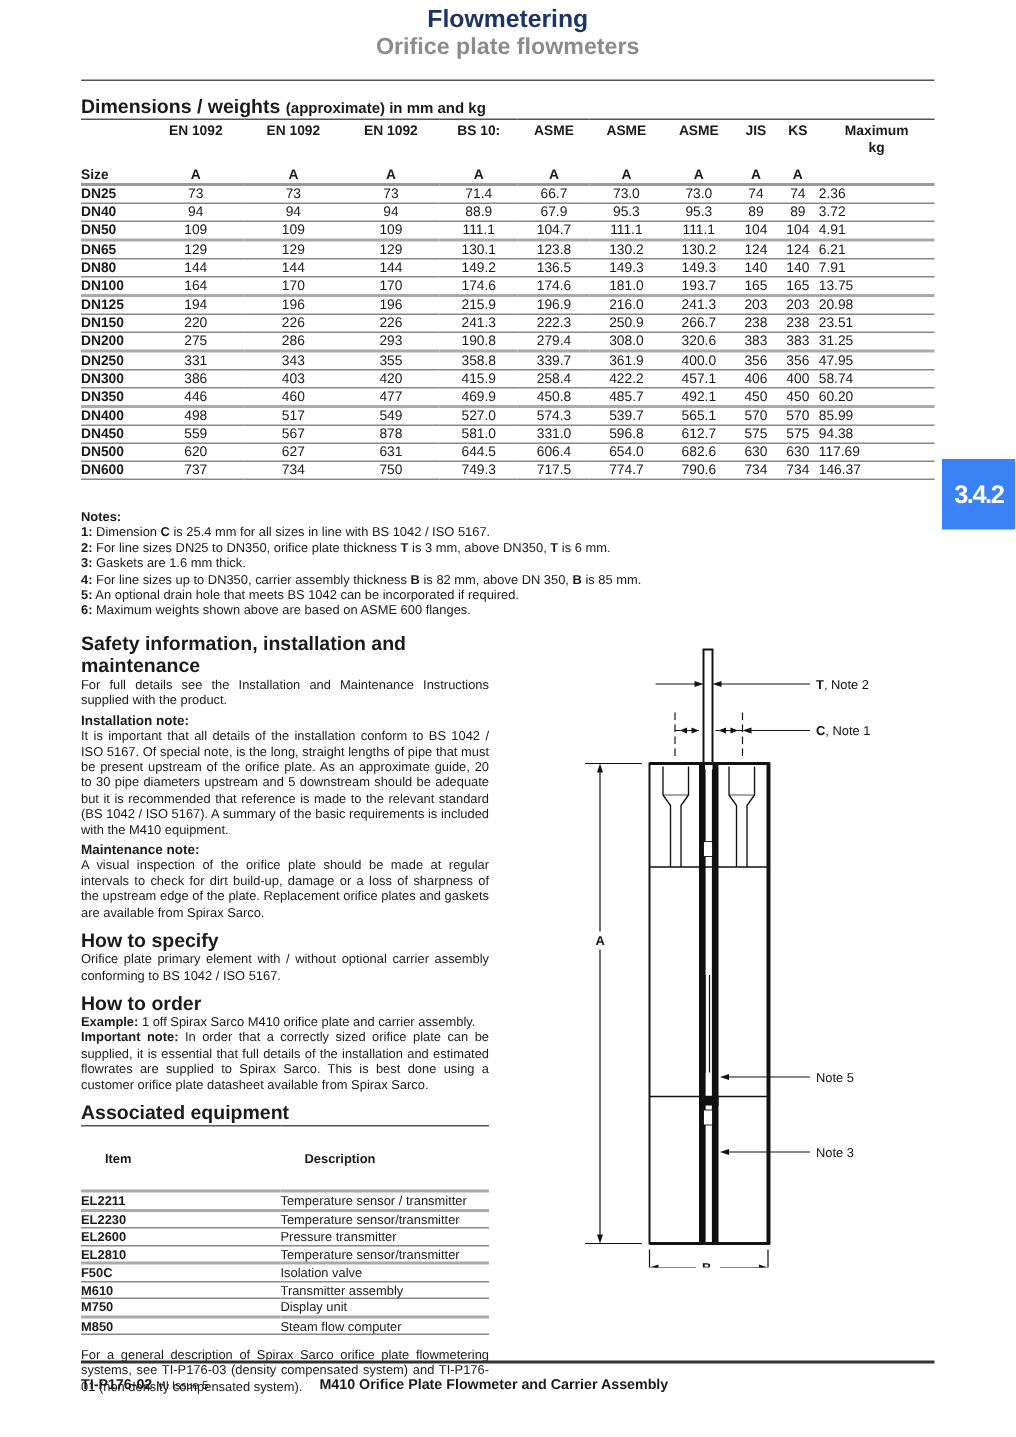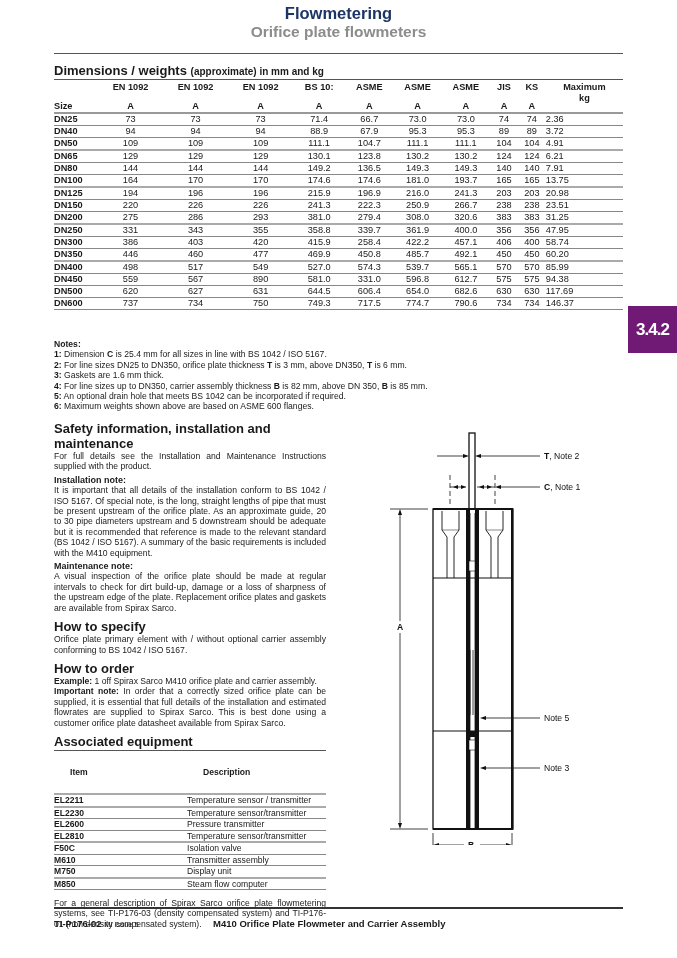--- a/index.html
+++ b/index.html
@@ -15,21 +15,21 @@
   table.dims { position: absolute; top: 79px; left: 54px; width: 569px; border-collapse: collapse; font-size: 9.2px; }
   table.dims th { font-weight: bold; text-align: center; line-height: 10.5px; padding: 0; vertical-align: bottom; }
   table.dims th.size { text-align: left; }
   table.dims thead tr.top { border-top: 1px solid #555; }
   table.dims thead tr.last { border-bottom: 2px solid #999; }
   table.dims td { text-align: center; height: 11.65px; line-height: 11px; padding: 0; border-bottom: 1px solid #888; }
   table.dims tr.thick td { border-bottom: 2px solid #aaa; }
   table.dims td.size { text-align: left; font-weight: bold; }
   table.dims td.w { text-align: left; padding-right: 8px; }
 
-  .tab-badge { position: absolute; top: 306px; left: 628px; width: 49px; height: 47px; background: #701a75; color: #fff; font-weight: bold; font-size: 17px; display: flex; align-items: center; justify-content: center; letter-spacing: -1px; }
+  .tab-badge { position: absolute; top: 306px; left: 628px; width: 49px; height: 47px; background: #3b82f6; color: #fff; font-weight: bold; font-size: 17px; display: flex; align-items: center; justify-content: center; letter-spacing: -1px; }
 
   .notes { position: absolute; top: 339px; left: 54px; width: 520px; font-size: 8.6px; line-height: 10.4px; }
   .notes .nt { font-weight: bold; }
   .notes b { font-weight: bold; }
 
   .leftcol { position: absolute; top: 421px; left: 54px; width: 272px; font-size: 8.6px; line-height: 10.4px; text-align: justify; }
   .leftcol h2 { font-size: 13px; font-weight: bold; line-height: 15px; text-align: left; }
   .leftcol h3 { font-size: 9px; font-weight: bold; margin-top: 3px; text-align: left; }
   .leftcol p { margin: 0; }
   .gap { height: 6px; }
@@ -79,21 +79,21 @@
         <th class="size" style="width: 44px; padding-bottom: 1px;">Size</th>
         <th style="padding-bottom: 1px;">A</th>
         <th style="padding-bottom: 1px;">A</th>
         <th style="padding-bottom: 1px;">A</th>
         <th style="padding-bottom: 1px;">A</th>
         <th style="padding-bottom: 1px;">A</th>
         <th style="padding-bottom: 1px;">A</th>
         <th style="padding-bottom: 1px;">A</th>
         <th style="padding-bottom: 1px;">A</th>
         <th style="padding-bottom: 1px;">A</th>
-        <th style="padding-bottom: 9px;">kg</th>
+        <th style="padding-bottom: 19px;">kg</th>
       </tr>
     </thead>
   <tbody id="dims-body">
       <tr>
         <td class="size">DN25</td>
         <td>73</td>
         <td>73</td>
         <td>73</td>
         <td>71.4</td>
         <td>66.7</td>
@@ -192,21 +192,21 @@
         <td>266.7</td>
         <td>238</td>
         <td>238</td>
         <td class="w">23.51</td>
       </tr>
       <tr class="thick">
         <td class="size">DN200</td>
         <td>275</td>
         <td>286</td>
         <td>293</td>
-        <td>381.0</td>
+        <td>190.8</td>
         <td>279.4</td>
         <td>308.0</td>
         <td>320.6</td>
         <td>383</td>
         <td>383</td>
         <td class="w">31.25</td>
       </tr>
       <tr>
         <td class="size">DN250</td>
         <td>331</td>
@@ -256,21 +256,21 @@
         <td>539.7</td>
         <td>565.1</td>
         <td>570</td>
         <td>570</td>
         <td class="w">85.99</td>
       </tr>
       <tr>
         <td class="size">DN450</td>
         <td>559</td>
         <td>567</td>
-        <td>890</td>
+        <td>878</td>
         <td>581.0</td>
         <td>331.0</td>
         <td>596.8</td>
         <td>612.7</td>
         <td>575</td>
         <td>575</td>
         <td class="w">94.38</td>
       </tr>
       <tr>
         <td class="size">DN500</td>

